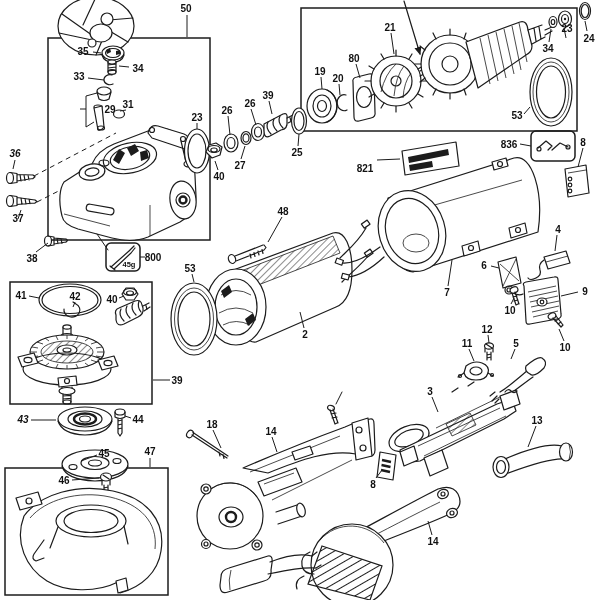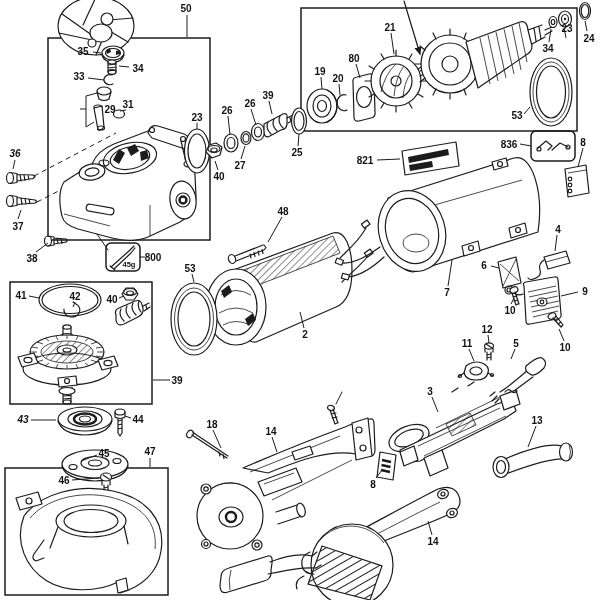--- a/index.html
+++ b/index.html
@@ -487,38 +487,38 @@
       </g>
 </svg>
 <div id="labels-layer">
       <div class="part-label" style="left: 186px; top: 8px;">50</div>
       <div class="part-label" style="left: 83px; top: 51px;">35</div>
       <div class="part-label" style="left: 138px; top: 68px;">34</div>
       <div class="part-label" style="left: 79px; top: 76px;">33</div>
       <div class="part-label" style="left: 74px; top: 109px; margin-left: 36px;">29</div>
       <div class="part-label" style="left: 128px; top: 104px;">31</div>
       <div class="part-label" style="left: 15px; top: 153px; font-style: italic;">36</div>
-      <div class="part-label" style="left: 18px; top: 226px;">37</div>
+      <div class="part-label" style="left: 18px; top: 218px;">37</div>
       <div class="part-label" style="left: 32px; top: 258px;">38</div>
       <div class="part-label" style="left: 197px; top: 117px;">23</div>
       <div class="part-label" style="left: 219px; top: 176px;">40</div>
       <div class="part-label" style="left: 227px; top: 110px;">26</div>
       <div class="part-label" style="left: 240px; top: 165px;">27</div>
       <div class="part-label" style="left: 250px; top: 103px;">26</div>
       <div class="part-label" style="left: 268px; top: 95px;">39</div>
       <div class="part-label" style="left: 297px; top: 152px;">25</div>
       <div class="part-label" style="left: 320px; top: 71px;">19</div>
       <div class="part-label" style="left: 338px; top: 78px;">20</div>
       <div class="part-label" style="left: 354px; top: 58px;">80</div>
       <div class="part-label" style="left: 390px; top: 27px;">21</div>
       <div class="part-label" style="left: 548px; top: 48px;">34</div>
       <div class="part-label" style="left: 567px; top: 28px;">23</div>
       <div class="part-label" style="left: 589px; top: 38px;">24</div>
       <div class="part-label" style="left: 517px; top: 115px;">53</div>
-      <div class="part-label" style="left: 365px; top: 160px;">821</div>
+      <div class="part-label" style="left: 365px; top: 168px;">821</div>
       <div class="part-label" style="left: 509px; top: 144px;">836</div>
       <div class="part-label" style="left: 583px; top: 142px;">8</div>
       <div class="part-label" style="left: 283px; top: 211px; text-align: center;">48</div>
       <div class="part-label" style="left: 305px; top: 334px;">2</div>
       <div class="part-label" style="left: 447px; top: 292px;">7</div>
       <div class="part-label" style="left: 484px; top: 265px;">6</div>
       <div class="part-label" style="left: 558px; top: 229px;">4</div>
       <div class="part-label" style="left: 585px; top: 291px;">9</div>
       <div class="part-label" style="left: 510px; top: 310px;">10</div>
       <div class="part-label" style="left: 565px; top: 347px;">10</div>

